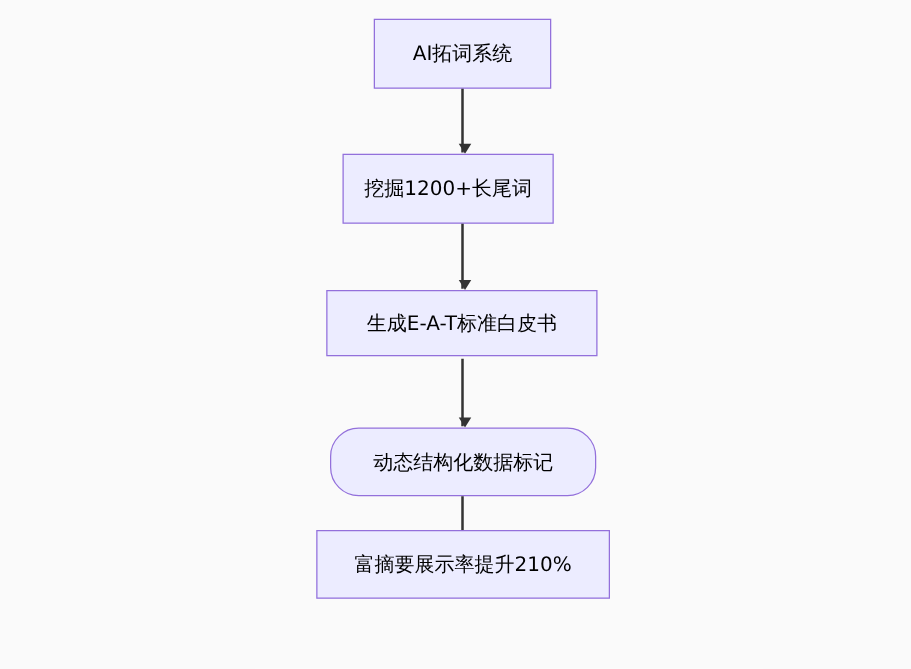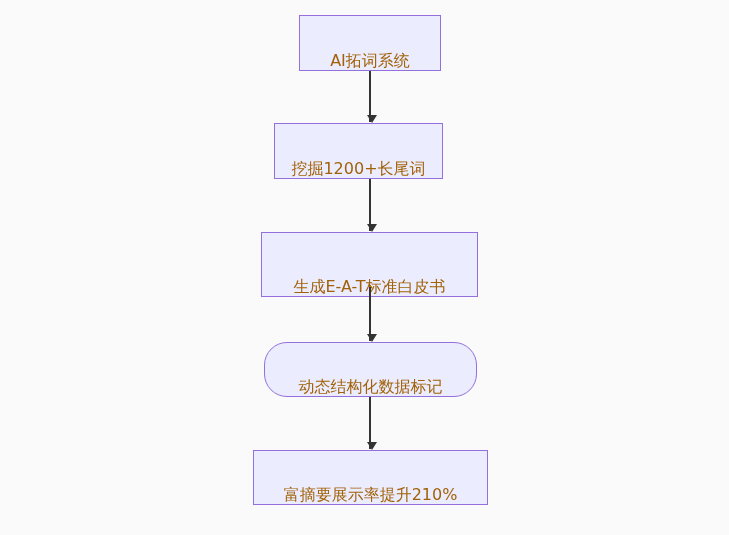--- a/index.html
+++ b/index.html
@@ -14,24 +14,24 @@
     width: 729px;
     height: 535px;
     background: #fafafa;
     overflow: hidden;
   }
   .node {
     position: absolute;
     box-sizing: border-box;
     background: #ececff;
     border: 1px solid #9370db;
-    color: #a16207;
+    color: #000000;
     font-size: 16px;
     display: flex;
-    align-items: flex-end;
+    align-items: center;
     justify-content: center;
     text-align: center;
     line-height: 1.2;
   }
   .edge {
     position: absolute;
     width: 0;
     border-left: 2px solid #333333;
   }
   .edge::after {
@@ -41,23 +41,23 @@
     left: -4px;
     width: 0;
     height: 0;
     border-left: 5px solid transparent;
     border-right: 5px solid transparent;
     border-top: 8px solid #333333;
   }
   
   #node-1 { left: 299px; top: 15px;  width: 142px; height: 56px; }
   #node-2 { left: 274px; top: 123px; width: 169px; height: 56px; }
-  #node-3 { left: 261px; top: 232px; width: 217px; height: 65px; }
+  #node-3 { left: 261px; top: 232px; width: 217px; height: 53px; }
   #node-4 { left: 264px; top: 342px; width: 213px; height: 55px; border-radius: 23px; }
-  #node-5 { left: 253px; top: 450px; width: 235px; height: 55px; }
+  #node-5 { left: 253px; top: 424px; width: 235px; height: 55px; }
   
   #edge-1 { left: 369px; top: 71px;  height: 51px; }
   #edge-2 { left: 369px; top: 179px; height: 52px; }
   #edge-3 { left: 369px; top: 287px; height: 54px; }
   #edge-4 { left: 369px; top: 397px; height: 52px; }
 </style>
 </head>
 <body>
 
 <div class="canvas">

